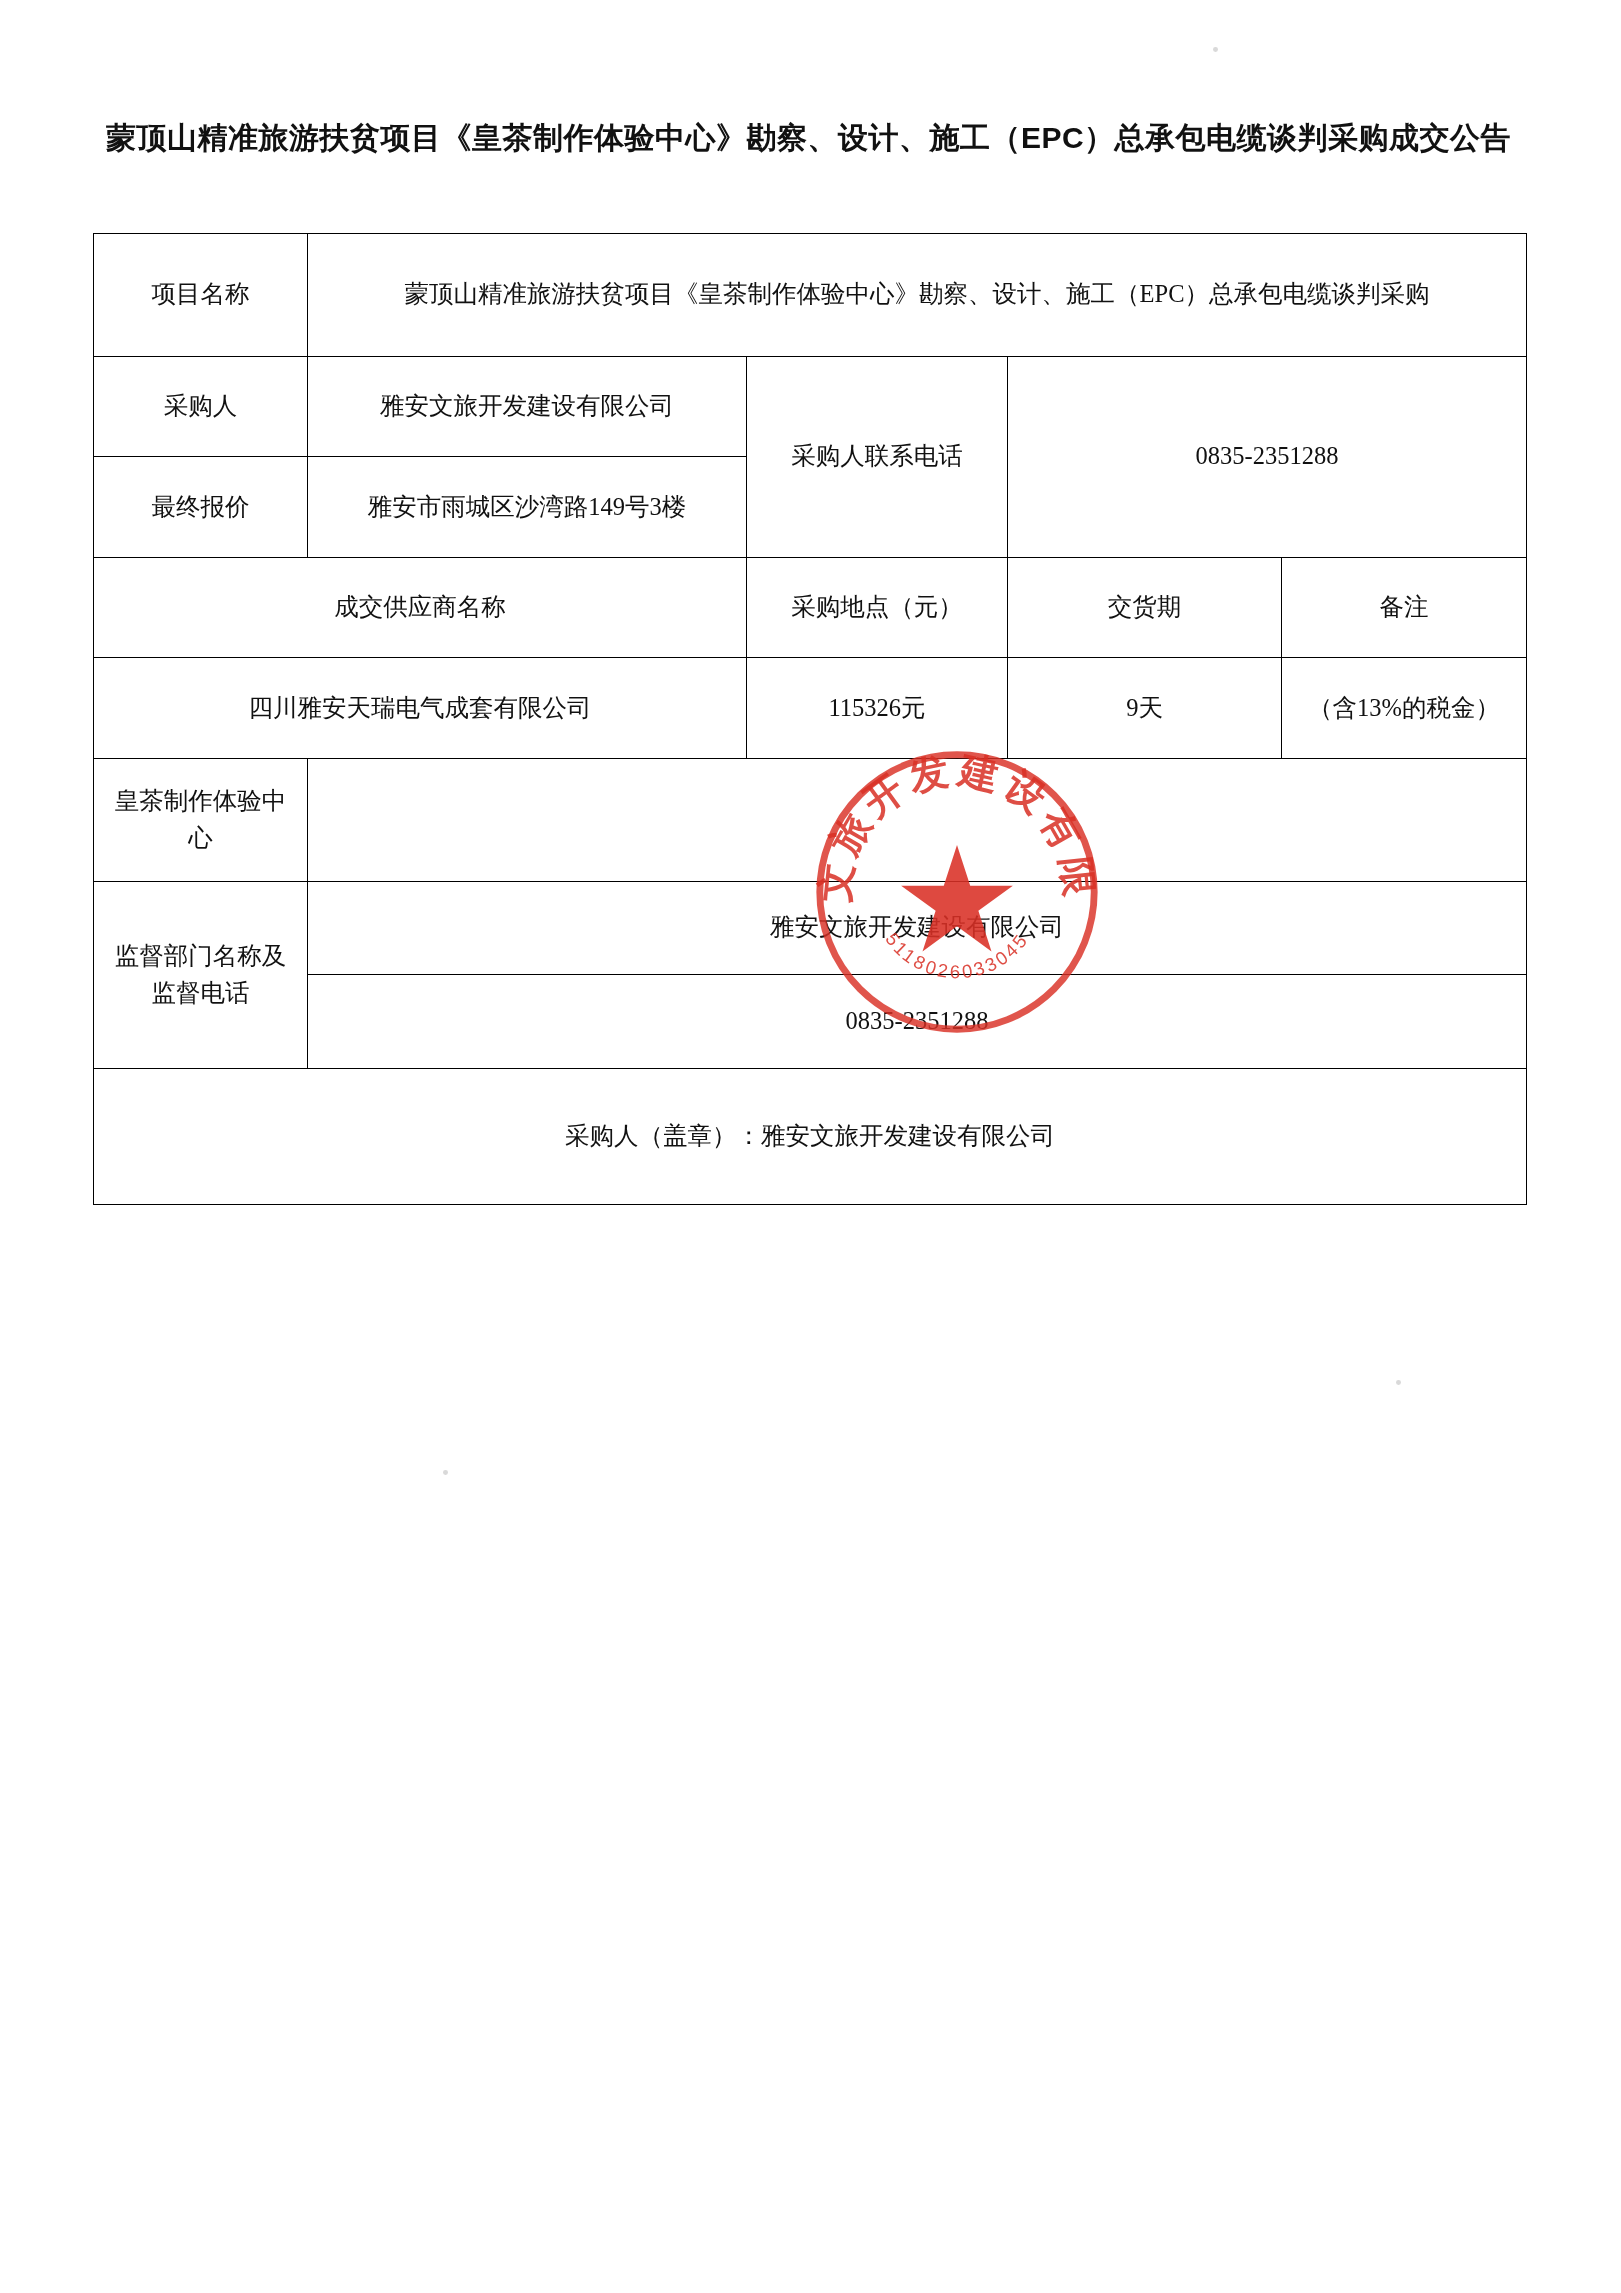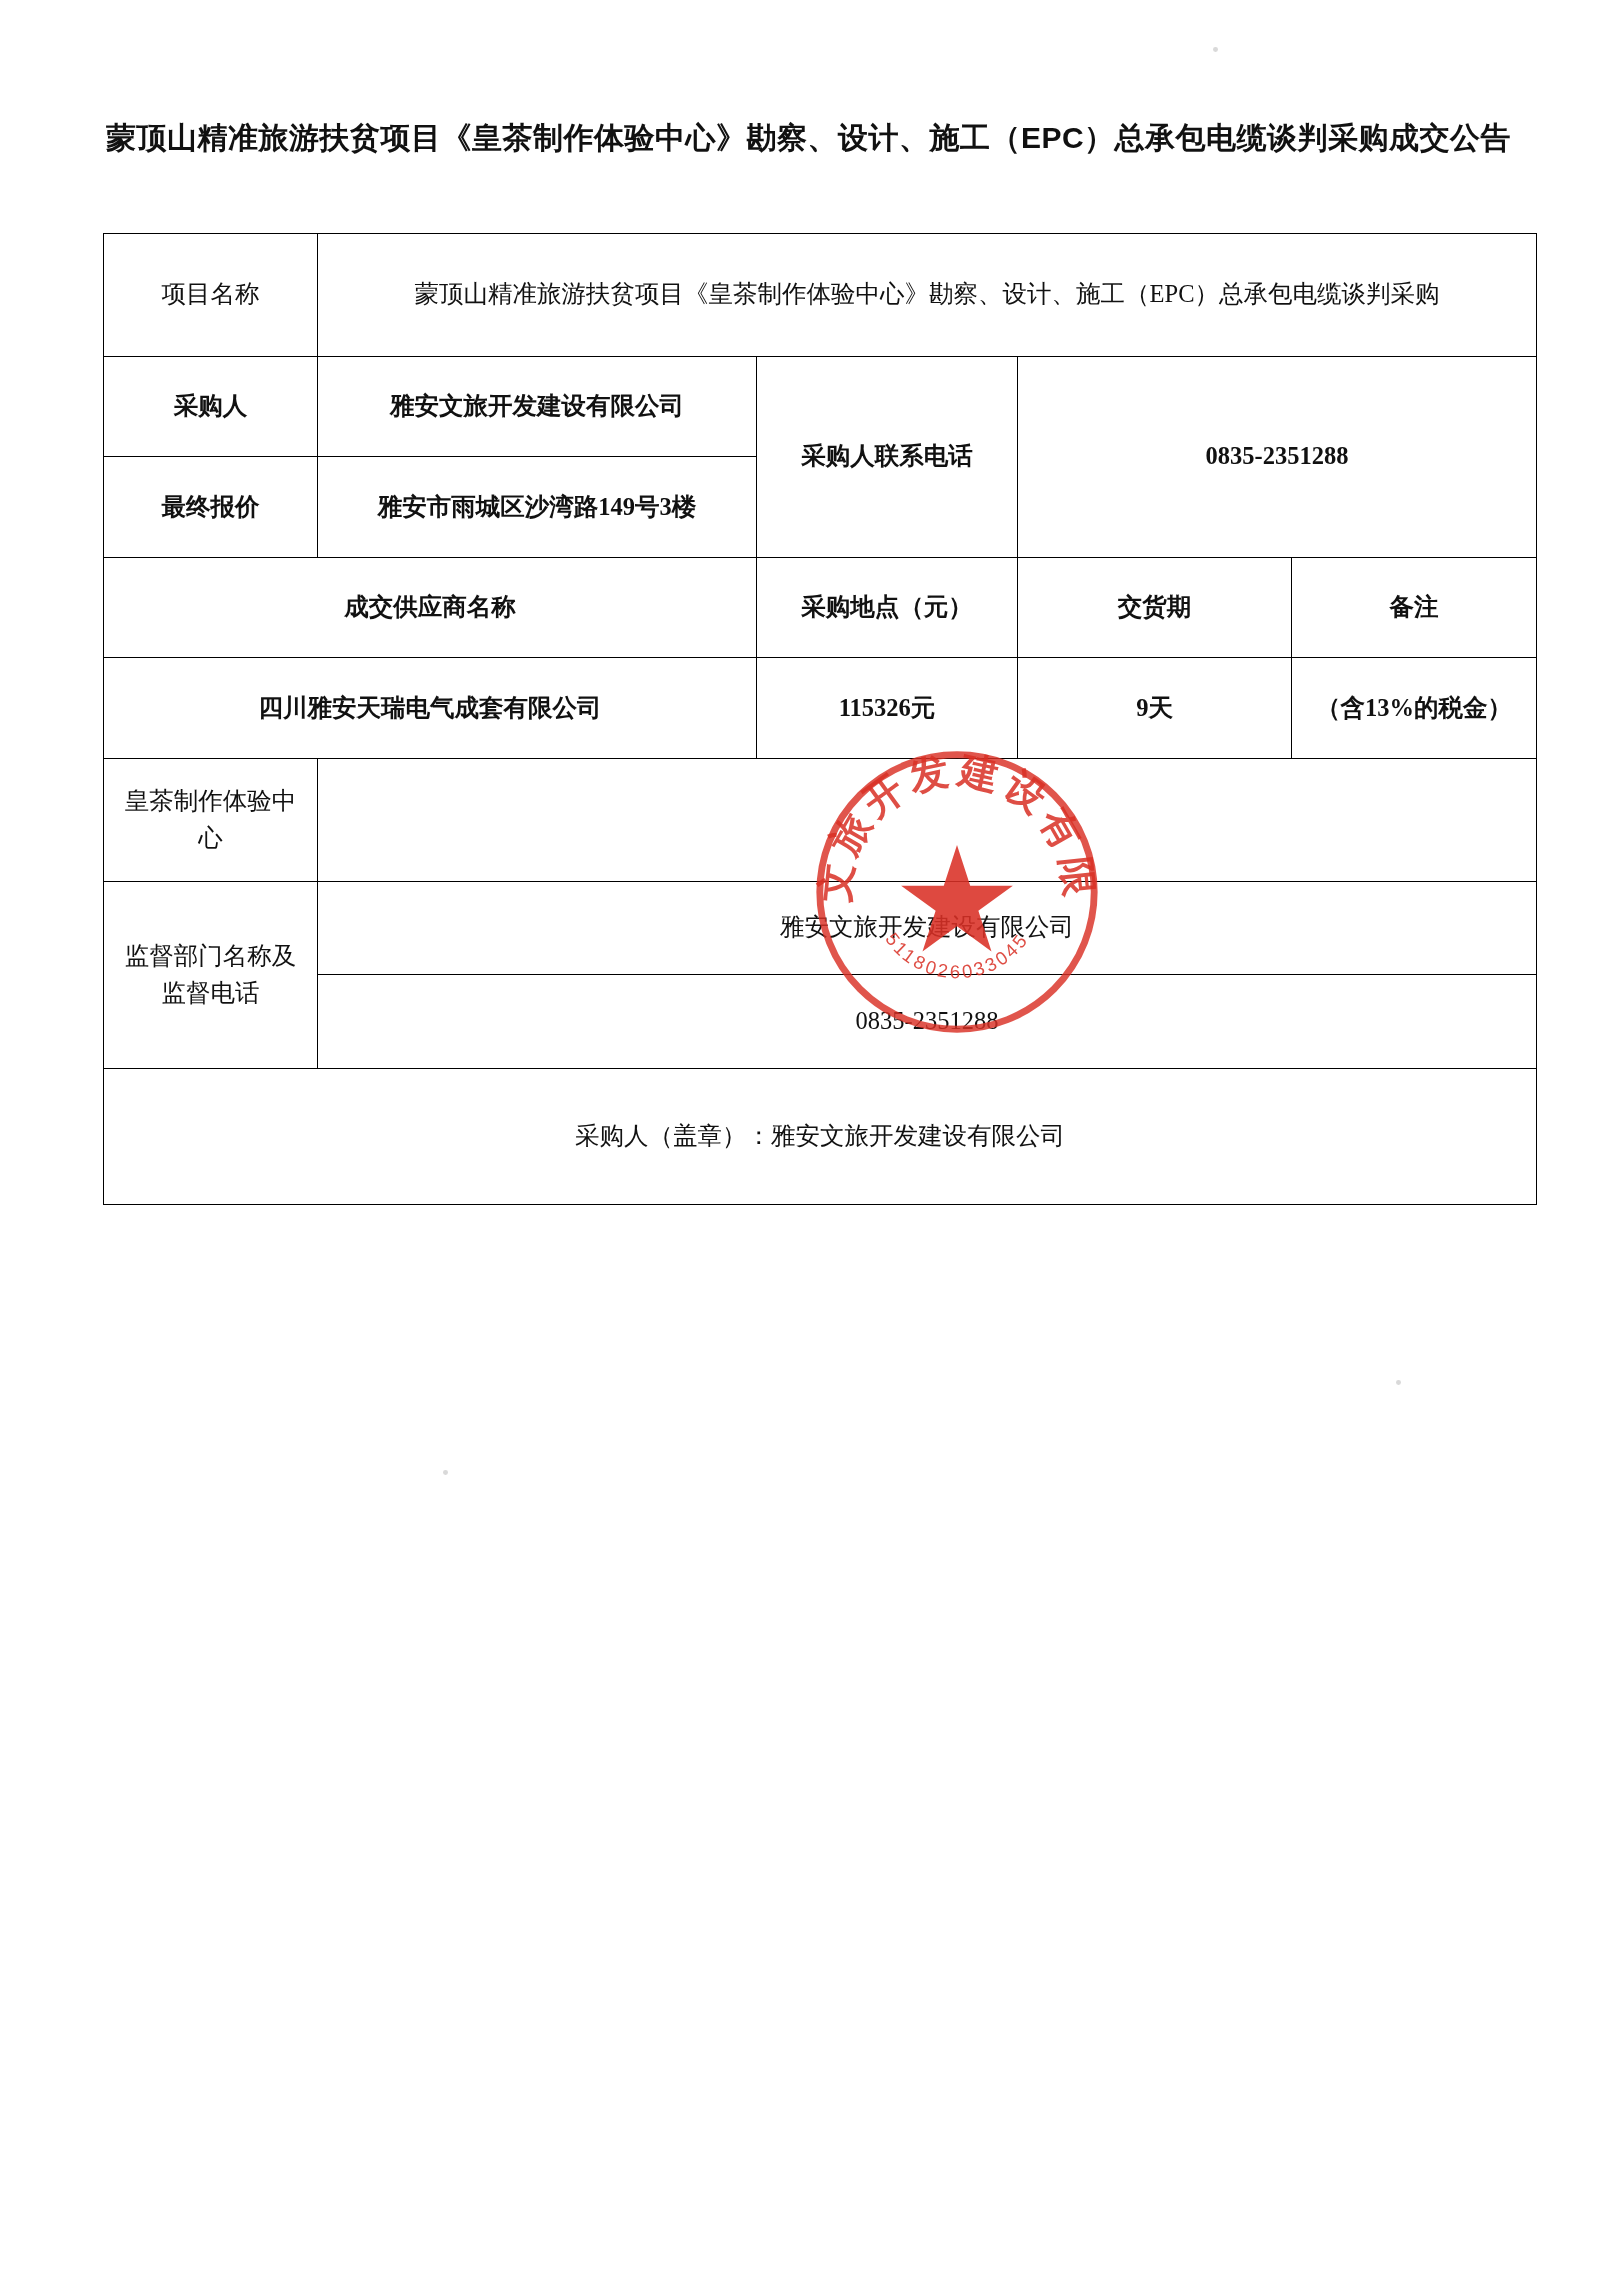--- a/index.html
+++ b/index.html
@@ -32,21 +32,21 @@
     text-align: center;
     font-size: 30px;
     font-weight: bold;
     line-height: 1.45;
     letter-spacing: 0.5px;
     font-family: "Liberation Sans", "DejaVu Sans", sans-serif;
   }
 
   .tbl-wrap {
     position: absolute;
-    left: 103px;
+    left: 93px;
     top: 233px;
     width: 1433px;
   }
 
   table.main {
     width: 100%;
     border-collapse: collapse;
     table-layout: fixed;
   }
   table.main td {
@@ -59,21 +59,21 @@
   }
   .lbl {
     width: 214px;
   }
   .cell-just {
     text-align: justify;
     text-align-last: center;
     padding-left: 17.6px;
     padding-right: 17.6px;
   }
-  .h-mid  { height: 80px; font-weight: bold; }
+  .h-mid  { height: 80px; }
   .h-big  { height: 102px; }
   .h-blank { height: 73px; }
   .h-sign { height: 116px; }
 
   .sign-cell {
     text-align: left;
     padding-left: 21.6px;
     font-size: 24.5px;
   }
 

